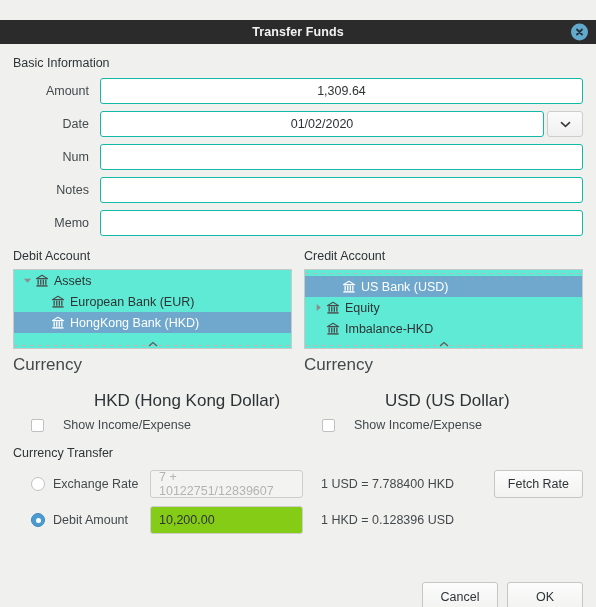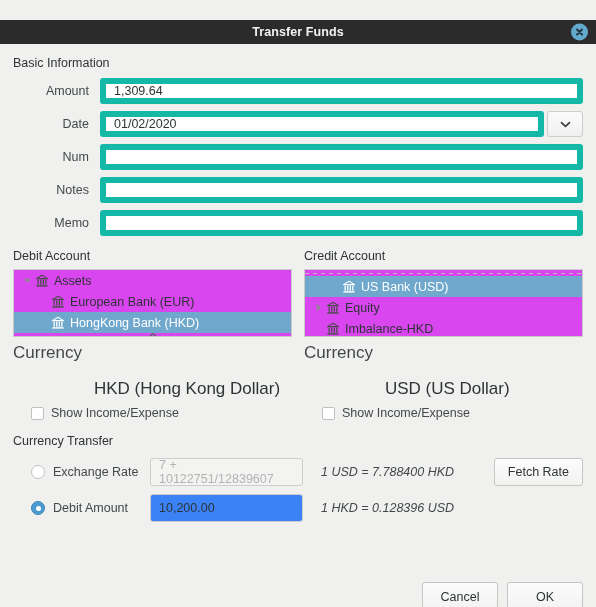--- a/index.html
+++ b/index.html
@@ -68,30 +68,31 @@
     text-align: right;
     padding-right: 11px;
     font-size: 12.5px;
     color: #43494b;
     flex: 0 0 auto;
   }
   .field {
     flex: 1 1 auto;
     height: 26px;
     background: #ffffff;
-    border: 6px solid #14b8a6;
+    border: 1px solid #14b8a6;
     border-radius: 3px;
     padding: 0 8px;
     display: flex;
     align-items: center;
     font-size: 12.5px;
     color: #2e3436;
     min-width: 0;
     overflow: hidden;
     white-space: nowrap;
+    justify-content: center;
   }
   .field.focused {
     border-color: #6da8d4;
   }
   .field .caret {
     display: inline-block;
     width: 6px; height: 14px;
     background: #1a1a1a;
     margin-left: 1px;
     vertical-align: middle;
@@ -112,22 +113,22 @@
   
   .accounts {
     display: flex;
     gap: 12px;
     margin-top: 11px;
   }
   .acct-col { width: 50%; }
   .acct-col .section-title { margin-bottom: 6px; }
 
   .tree {
-    height: 68px;
-    background: #d946ef;
+    height: 80px;
+    background: #5eead4;
     border: 1px solid #c9c9c9;
     overflow: hidden;
     position: relative;
     display: flex;
     flex-direction: column;
   }
   .scroll-strip {
     height: 6px;
     flex: 0 0 auto;
     position: relative;
@@ -185,20 +186,21 @@
   }
   .currency-row .cur-key { margin-right: 12px; }
   .currency-row .cur-val { color: #2e3436; margin-top: 36px; }
 
   .check-row {
     display: flex;
     align-items: center;
     margin-top: 7px;
     padding-left: 18px;
     cursor: pointer;
+    gap: 12px;
   }
   .checkbox {
     width: 13px; height: 13px;
     border: 1px solid #c0c0c0;
     border-radius: 2px;
     background: #fff;
     margin-right: 7px;
     flex: 0 0 auto;
   }
   .check-label { font-size: 12.5px; color: #43494b; }
@@ -238,36 +240,35 @@
     border-radius: 50%;
     background: #ffffff;
   }
   .radio-label { font-size: 12.5px; color: #43494b; }
 
   .ct-input {
     width: 153px;
     height: 28px;
     border: 1px solid #cdcdcd;
     border-radius: 3px;
-    background: #3b82f6;
+    background: #84cc16;
     padding: 0 8px;
     display: flex; align-items: center;
     font-size: 12.5px;
     flex: 0 0 auto;
   }
   .ct-input.disabled {
     background: #f3f3f2;
     color: #b3b3b3;
   }
   .ct-rate-text {
     margin-left: 18px;
     font-size: 12.5px;
     color: #43494b;
     white-space: nowrap;
-    font-style: italic;
   }
   .fetch-btn {
     margin-left: auto;
     height: 28px;
     min-width: 82px;
     padding: 0 13px;
     border: 1px solid #c6c6c6;
     border-radius: 3px;
     background: linear-gradient(#fcfcfc, #f2f2f1);
     display: flex; align-items: center; justify-content: center;

